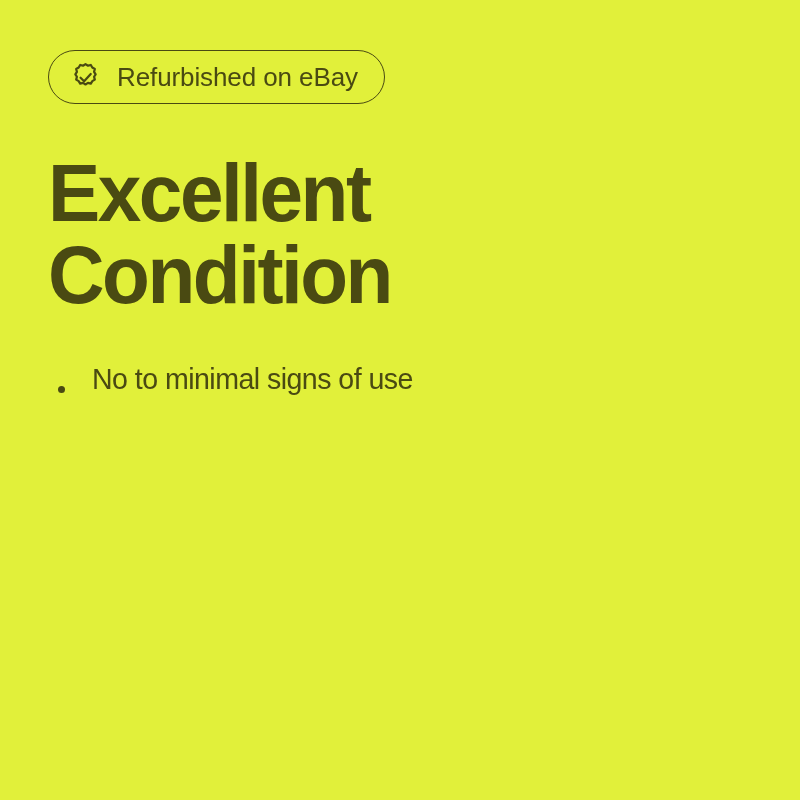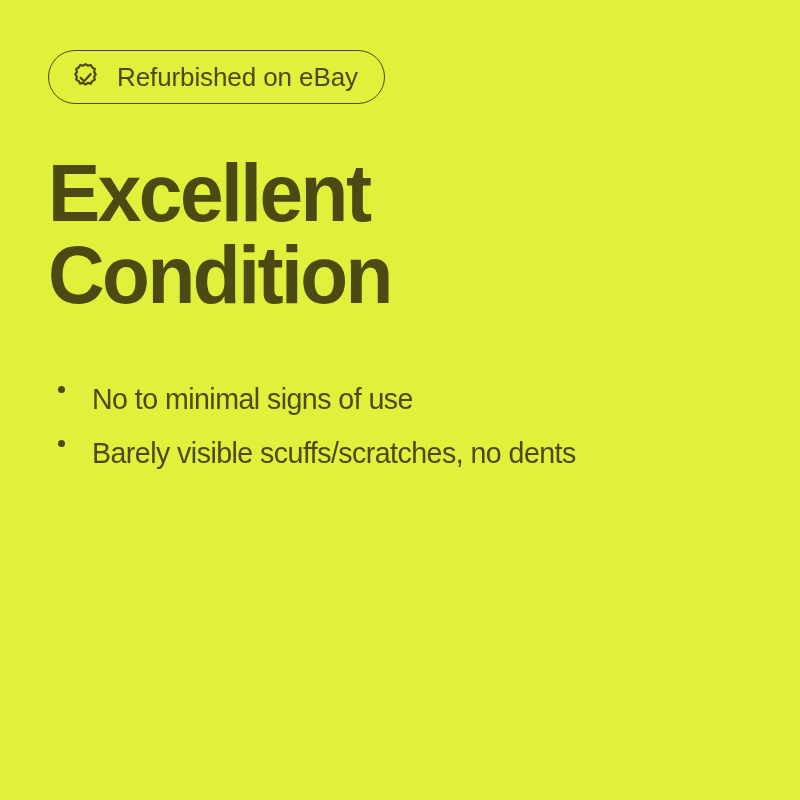--- a/index.html
+++ b/index.html
@@ -87,21 +87,21 @@
     top: 362px;
     margin: 0;
     padding: 0;
     list-style: none;
   }
   .feature-item {
     position: relative;
     height: 54px;
     padding-left: 36px;
     display: flex;
-    align-items: flex-end;
+    align-items: flex-start;
     font-size: 29px;
     line-height: 34px;
     font-weight: 400;
     letter-spacing: -0.55px;
     white-space: nowrap;
     color: #4a4a12;
   }
   .feature-bullet {
     position: absolute;
     left: 2px;
@@ -142,19 +142,15 @@
   <h1 class="headline">
     <span class="ln">Excellent</span>
     <span class="ln">Condition</span>
   </h1>
 
   <ul class="feature-list">
     <li class="feature-item">
       <span class="feature-bullet"></span>
       <span class="feature-text">No to minimal signs of use</span>
     </li>
-    <li class="feature-item">
-      <span class="feature-bullet"></span>
-      <span class="feature-text">Barely visible scuffs/scratches, no dents</span>
-    </li>
   </ul>
 
 </div>
 
 </body></html>

